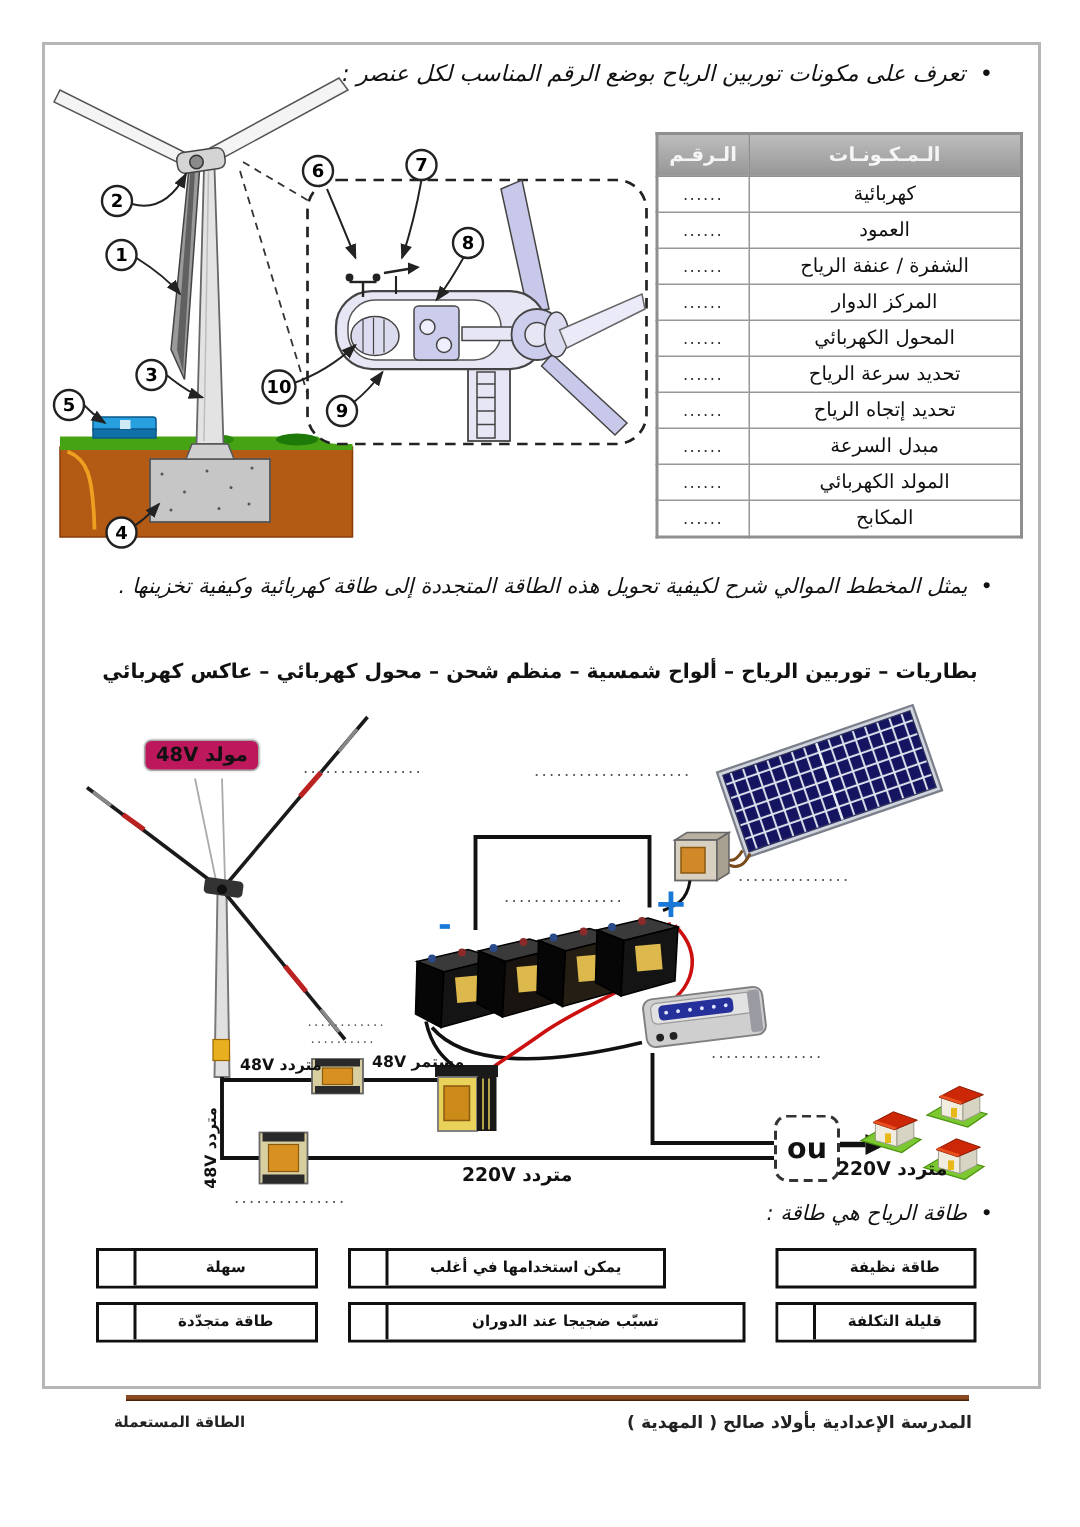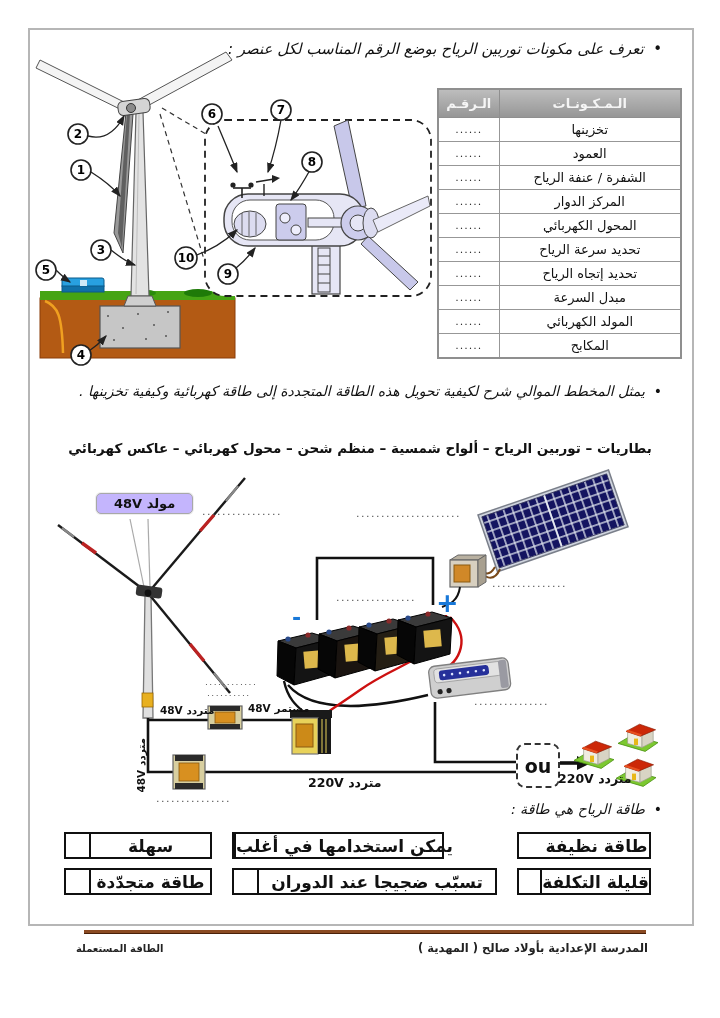--- a/index.html
+++ b/index.html
@@ -17,26 +17,26 @@
              border:2px solid #8f8f8f;}
   table.comp th{background:linear-gradient(#bdbdbd,#969696);color:#f5f5f5;font-weight:bold;
                 font-size:13px;height:25px;border:1px solid #8f8f8f;}
   table.comp td{border:1px solid #979797;height:23px;text-align:center;font-size:13px;
                 padding:0 3px;overflow:hidden;white-space:nowrap;}
   table.comp td.num{font-size:11px;color:#333;letter-spacing:1px;}
   
   .choice{display:flex;flex-direction:row;border:2.5px solid #101010;height:27px;background:#fff;box-sizing:border-box;}
   .choice .cb{width:23px;border-right:2.5px solid #101010;background:#fff;}
   .choice .lbl{flex:1;display:flex;align-items:center;justify-content:center;
-               font-weight:bold;font-size:17px;white-space:nowrap;}
+               font-weight:bold;font-size:10px;white-space:nowrap;}
   .dlabel{font-weight:bold;font-size:11px;white-space:nowrap;direction:rtl;}
   #oubox{border:2px dashed #333;border-radius:9px;display:flex;align-items:center;
          justify-content:center;font-weight:bold;font-size:19px;background:#fff;}
-  .genbox{border:1.5px solid #a8a8a8;border-radius:5px;background:#c4b5fd;font-weight:bold;
-          font-size:13px;padding:2px 17px;white-space:nowrap;direction:rtl;box-shadow:0 0 0 1px #eee;}
+  .genbox{border:1.5px solid #a8a8a8;border-radius:5px;background:#be185d;font-weight:bold;
+          font-size:13px;padding:2px 7px;white-space:nowrap;direction:rtl;box-shadow:0 0 0 1px #eee;}
 </style>
 </head>
 <body>
 
 <div id="page">
 
   <div id="frame" class="abs"></div>
 
   <div class="abs rtl hand nowrap" style="right:58px;top:40px;font-size:15px;">
     <span>•</span>&nbsp;
@@ -164,21 +164,21 @@
     <colgroup>
         <col style="width:182px">
         <col style="width:61px">
       </colgroup>
     <tbody>
         <tr>
       <th>الـمـكـونـات</th>
       <th>الـرقـم</th>
     </tr>
     <tr>
-          <td>تخزينها</td>
+          <td>كهربائية</td>
           <td class="num">......</td>
         </tr>
     <tr>
           <td>العمود</td>
           <td class="num">......</td>
         </tr>
     <tr>
           <td>الشفرة / عنفة الرياح</td>
           <td class="num">......</td>
         </tr>

